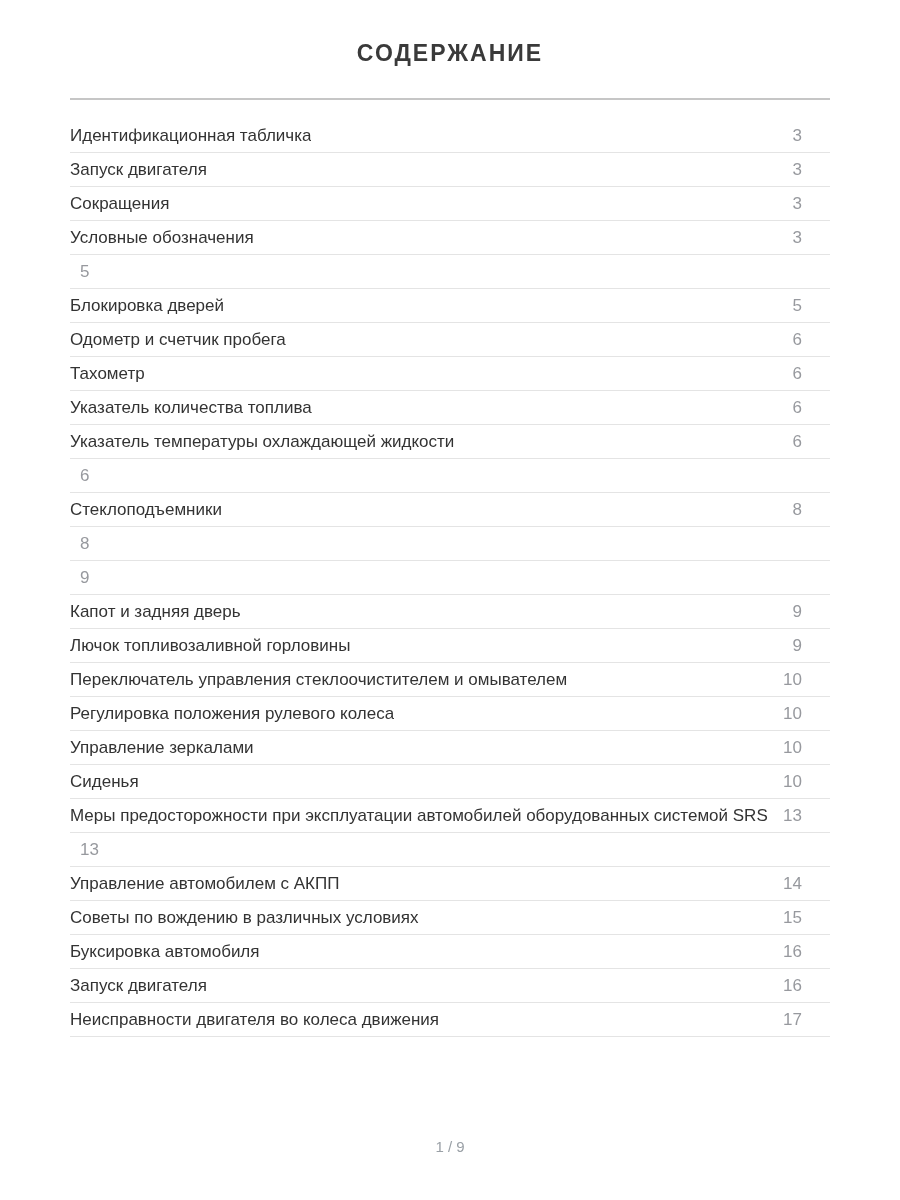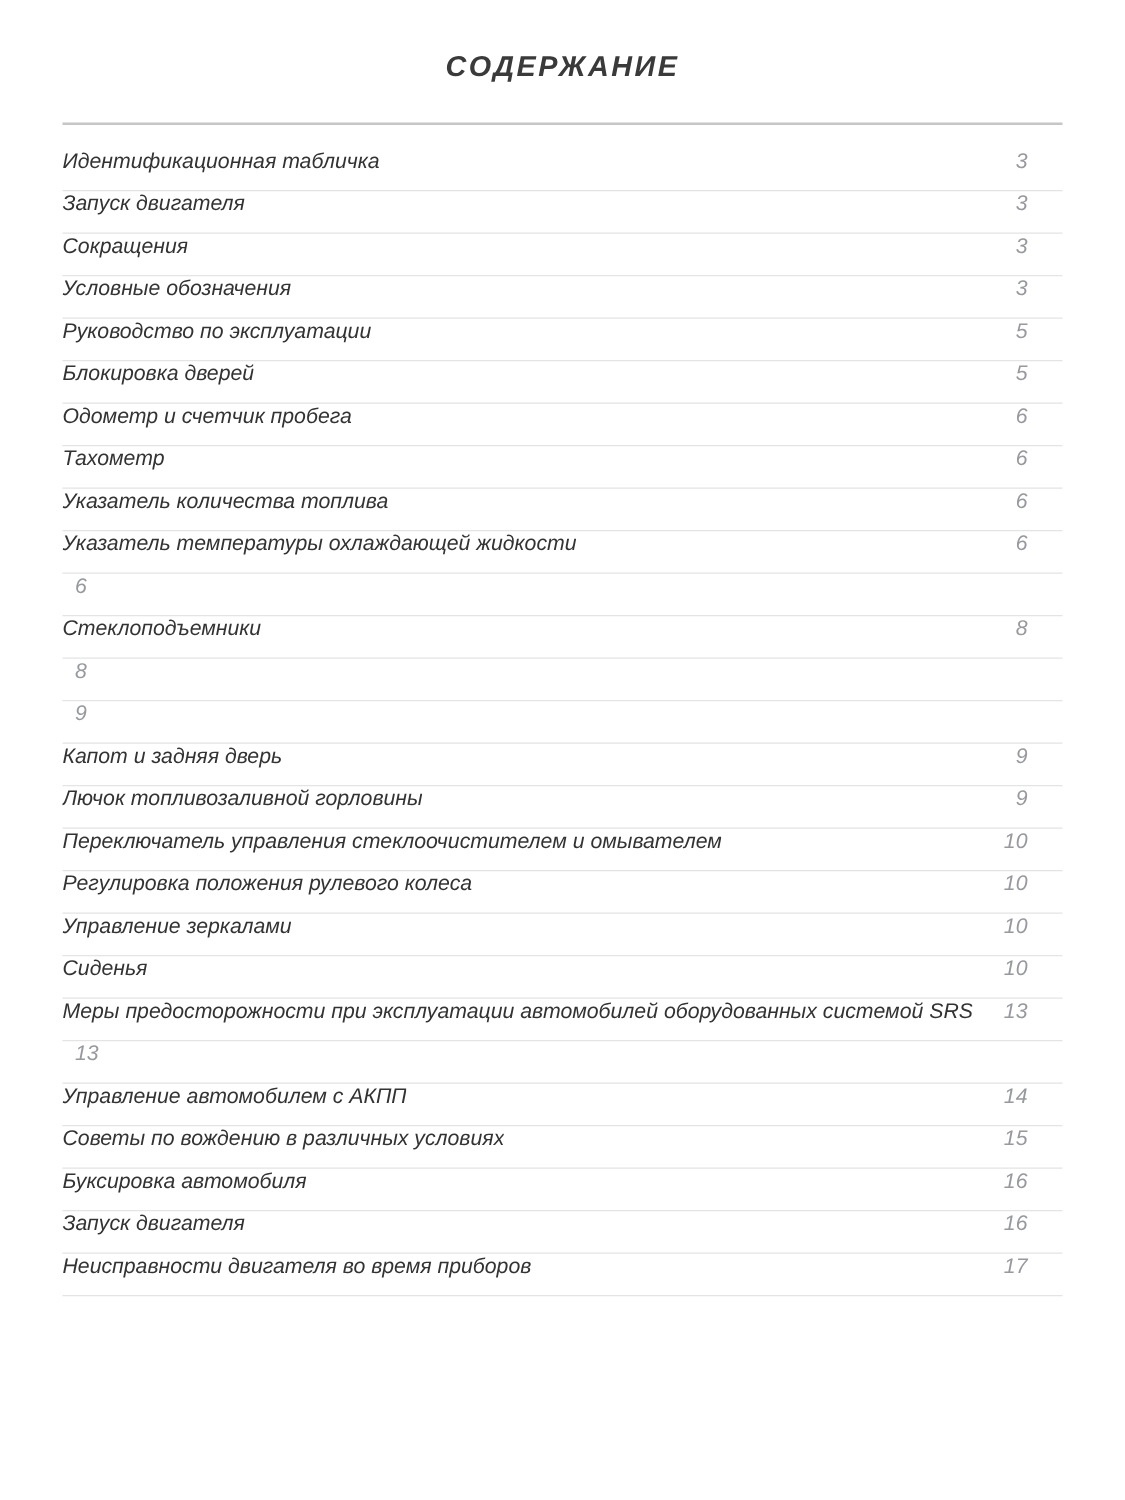--- a/index.html
+++ b/index.html
@@ -11,22 +11,21 @@
   }
   .page {
     position: relative;
     width: 900px;
     height: 1200px;
     background: #ffffff;
     box-sizing: border-box;
     overflow: hidden;
   }
   .content {
-    padding: 0 50px;
-    font-style: italic;
+    padding: 0 70px;
   }
   .title {
     margin: 0;
     padding-top: 40px;
     text-align: center;
     font-size: 23px;
     font-weight: 700;
     letter-spacing: 2px;
     color: #3a3a3a;
   }
@@ -36,21 +35,21 @@
     border: none;
     border-top: 2px solid #c6c6c6;
     height: 0;
   }
   .toc-list {
     margin-top: 19px;
   }
   .toc-row {
     display: flex;
     justify-content: space-between;
-    align-items: flex-start;
+    align-items: center;
     height: 33px;
     border-bottom: 1px solid #e4e4e4;
     cursor: pointer;
     text-decoration: none;
   }
   .toc-label {
     font-size: 17px;
     color: #333333;
     white-space: nowrap;
     overflow: hidden;
@@ -96,21 +95,20 @@
     <span class="toc-label">Сокращения</span>
     <span class="toc-page">3</span>
   </div>
 
   <div class="toc-row">
     <span class="toc-label">Условные обозначения</span>
     <span class="toc-page">3</span>
   </div>
 
   <div class="toc-row">
-    <span class="toc-label">Руководство по эксплуатации</span>
     <span class="toc-page">5</span>
   </div>
 
   <div class="toc-row">
     <span class="toc-label">Блокировка дверей</span>
     <span class="toc-page">5</span>
   </div>
 
   <div class="toc-row">
     <span class="toc-label">Одометр и счетчик пробега</span>
@@ -203,19 +201,20 @@
     <span class="toc-label">Буксировка автомобиля</span>
     <span class="toc-page">16</span>
   </div>
 
   <div class="toc-row">
     <span class="toc-label">Запуск двигателя</span>
     <span class="toc-page">16</span>
   </div>
 
   <div class="toc-row">
-    <span class="toc-label">Неисправности двигателя во время приборов</span>
+    <span class="toc-label">Неисправности двигателя во колеса движения</span>
     <span class="toc-page">17</span>
   </div>
 </div>
   </div>
 
+  <div class="pager">1 / 9</div>
 </div>
 
 </body></html>

